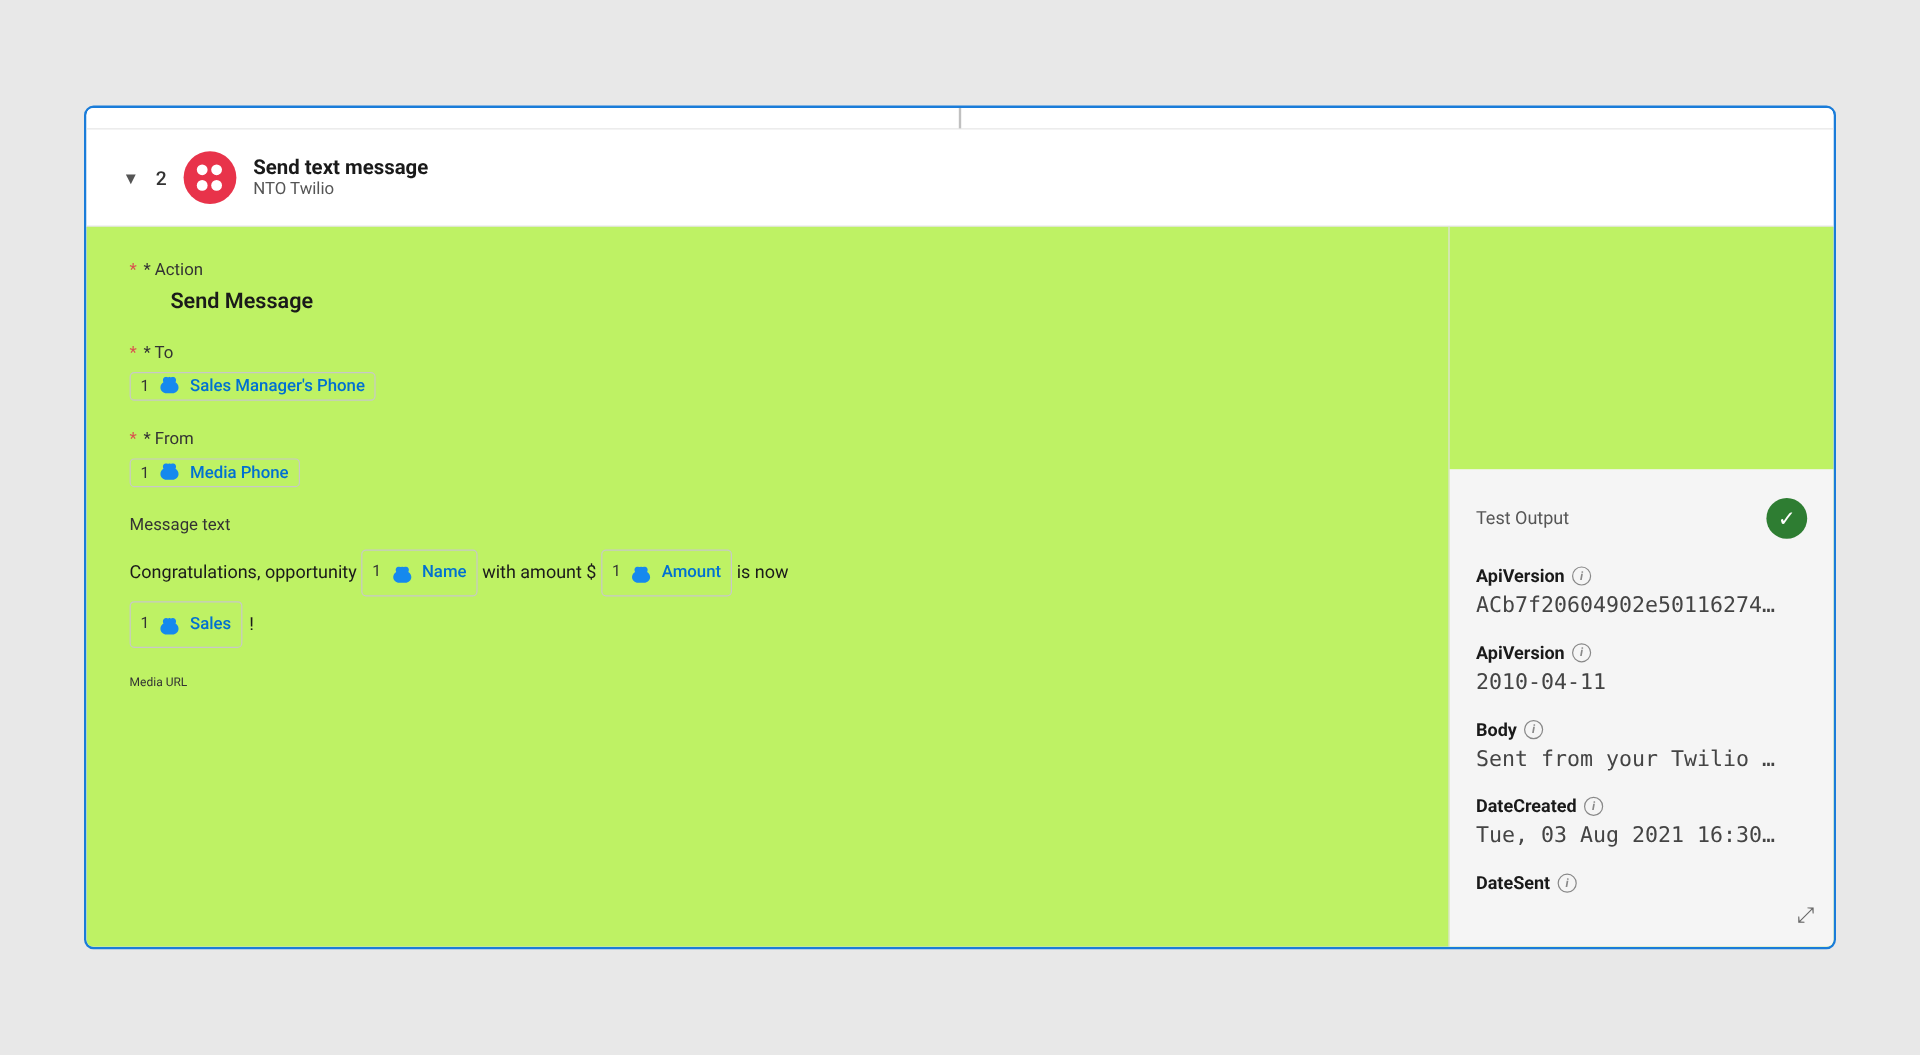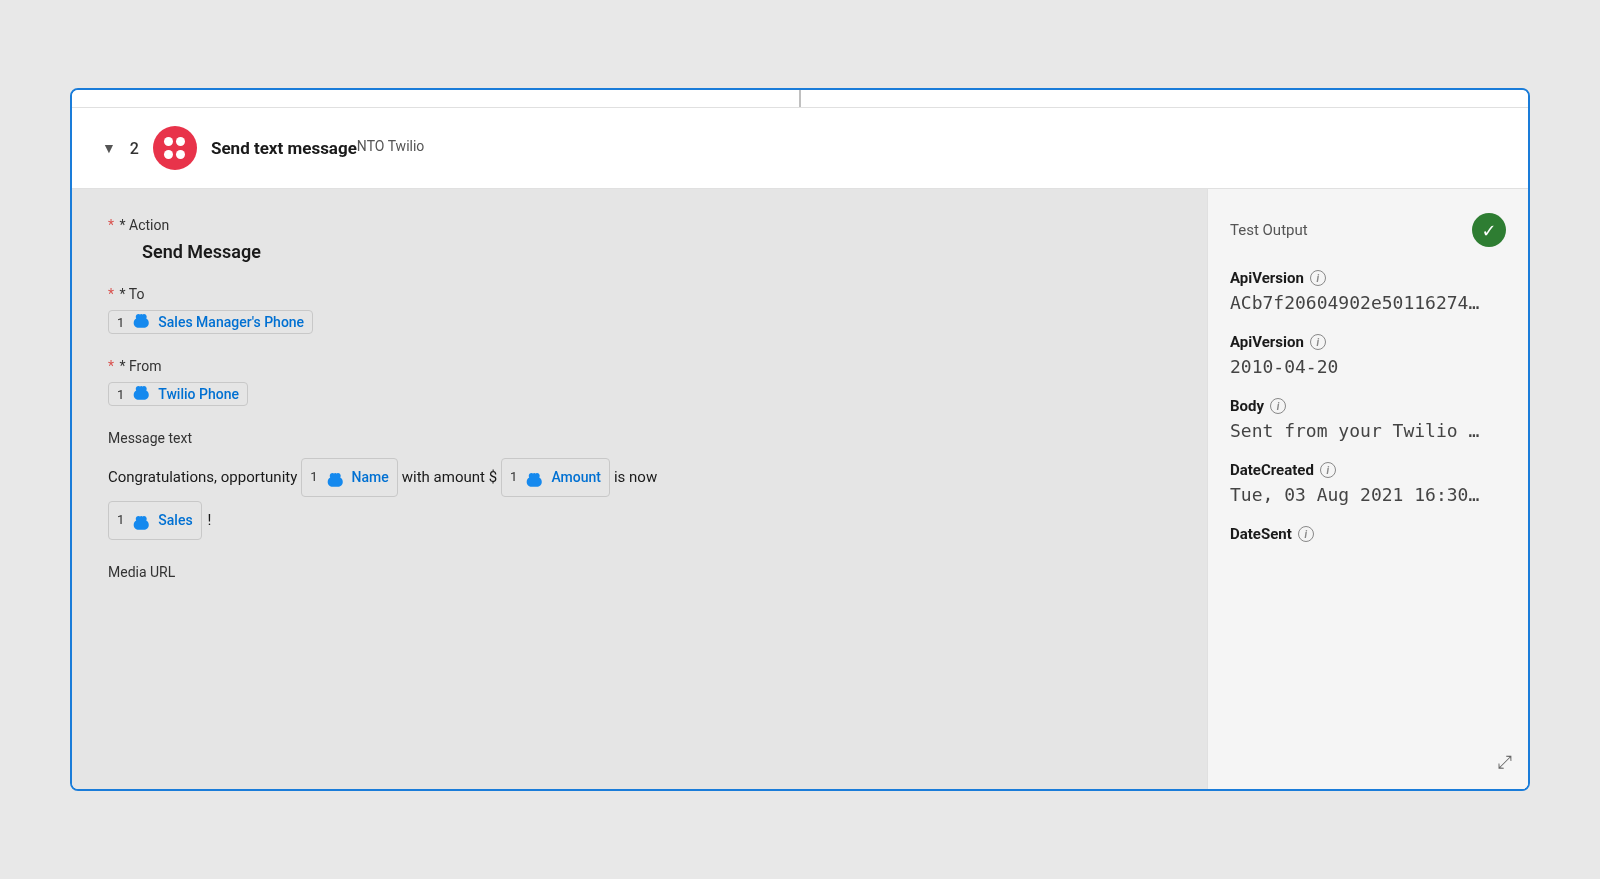--- a/index.html
+++ b/index.html
@@ -77,36 +77,38 @@
 
     .step-icon-dot {
       width: 9px;
       height: 9px;
       background: white;
       border-radius: 50%;
     }
 
     .step-title-block {
       display: flex;
+      flex-direction: column;
     }
 
     .step-title {
       font-size: 17px;
       font-weight: 700;
       color: #1a1a1a;
     }
 
     .step-subtitle {
       font-size: 14px;
       color: #555;
     }
 
     .content-area {
       display: flex;
-      background: #e5e5e5;
+      background: #bef264;
+      align-items: flex-end;
     }
 
     .main-panel {
       flex: 1;
       padding: 28px 36px;
       border-right: 1px solid #e0e0e0;
       min-height: 600px;
     }
 
     .side-panel {
@@ -193,21 +195,21 @@
     .message-text-part {
       font-size: 15px;
       color: #1a1a1a;
     }
 
     .media-url-section {
       margin-top: 12px;
     }
 
     .media-url-label {
-      font-size: 14px;
+      font-size: 10px;
       color: #333;
     }
 
     
     .side-panel-header {
       display: flex;
       justify-content: space-between;
       align-items: center;
       margin-bottom: 22px;
     }
@@ -330,21 +332,21 @@
           <span class="required-star">*</span>
           <span>* From</span>
         </div>
         <div class="pill-reference">
           <span class="pill-number">1</span>
           <span class="salesforce-cloud">
             <svg viewBox="0 0 50 35" xmlns="http://www.w3.org/2000/svg">
               <path d="M20 30 C14 30 9 25.5 9 19.5 C9 15.5 11 12 14.5 10 C14 9 13.5 7.5 13.5 6 C13.5 2.7 16.2 0 19.5 0 C20.8 0 22 0.4 23 1.1 C24.5 -0.4 26.5 -0.4 28 1.1 C29 0.4 30.2 0 31.5 0 C34.8 0 37.5 2.7 37.5 6 C37.5 7.5 37 9 36.5 10 C40 12 42 15.5 42 19.5 C42 25.5 37 30 31 30 Z" fill="#1589ee"></path>
             </svg>
           </span>
-          <span class="pill-text">Twilio Phone</span>
+          <span class="pill-text">Media Phone</span>
         </div>
       </div>
 
       <div class="message-text-section">
         <div class="message-label">Message text</div>
         <div class="message-content">
           <span class="message-text-part">Congratulations, opportunity</span>
           <div class="pill-reference">
             <span class="pill-number">1</span>
             <span class="salesforce-cloud">
@@ -400,21 +402,21 @@
             <span class="info-icon">i</span>
           </div>
           <div class="output-field-value">ACb7f20604902e50116274…</div>
         </div>
 
         <div class="output-field">
           <div class="output-field-name">
             <span>ApiVersion</span>
             <span class="info-icon">i</span>
           </div>
-          <div class="output-field-value">2010-04-20</div>
+          <div class="output-field-value">2010-04-11</div>
         </div>
 
         <div class="output-field">
           <div class="output-field-name">
             <span>Body</span>
             <span class="info-icon">i</span>
           </div>
           <div class="output-field-value">Sent from your Twilio …</div>
         </div>
 

